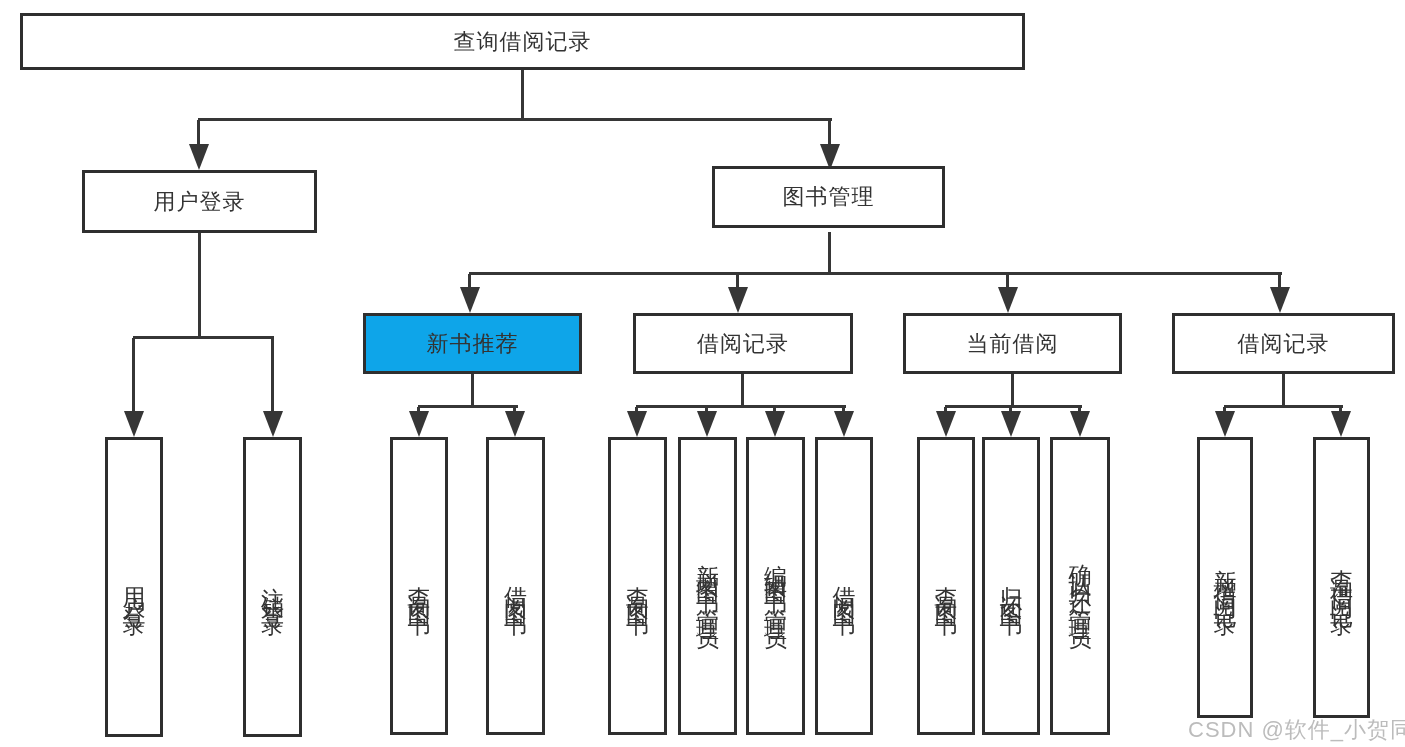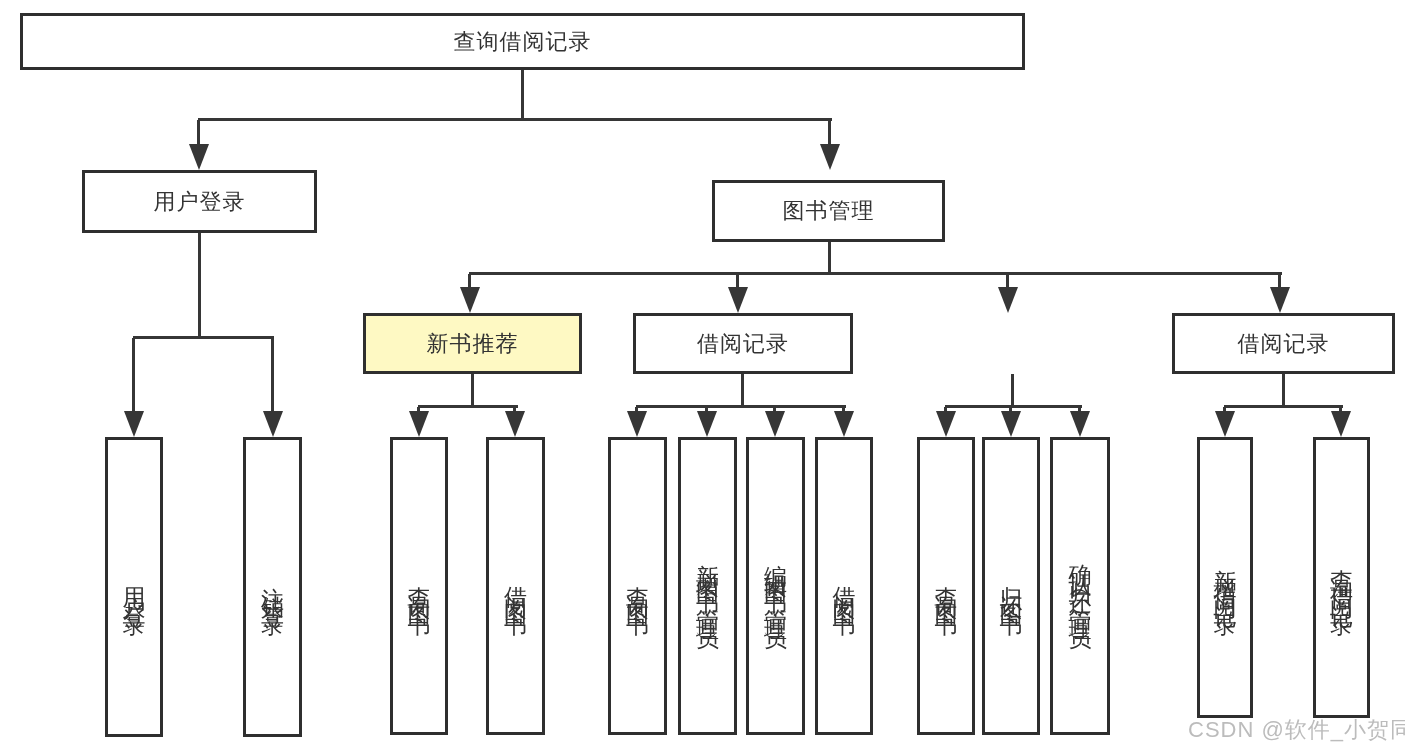--- a/index.html
+++ b/index.html
@@ -106,28 +106,31 @@
     <div class="arrow-stem" style="left: 1223px; top: 407px; height: 6px; background: rgb(54, 54, 54);"></div>
     <div class="arrow-head" style="left: 1215px; top: 411px; border-top-color: rgb(54, 54, 54);"></div>
     <div class="arrow-stem" style="left: 1339px; top: 407px; height: 6px; background: rgb(54, 54, 54);"></div>
     <div class="arrow-head" style="left: 1331px; top: 411px; border-top-color: rgb(54, 54, 54);"></div>
     <div class="node horizontal" style="left: 20px; top: 13px; width: 1005px; height: 57px; border-color: rgb(47, 47, 47); background: rgb(255, 255, 255); color: rgb(51, 51, 51);">
       <span>查询借阅记录</span>
     </div>
     <div class="node horizontal" style="left: 82px; top: 170px; width: 235px; height: 63px; border-color: rgb(47, 47, 47); background: rgb(255, 255, 255); color: rgb(51, 51, 51);">
       <span>用户登录</span>
     </div>
-    <div class="node horizontal" style="left: 712px; top: 180px; width: 233px; height: 62px; border-color: rgb(47, 47, 47); background: rgb(255, 255, 255); color: rgb(51, 51, 51);">
+    <div class="node horizontal" style="left: 712px; top: 166px; width: 233px; height: 62px; border-color: rgb(47, 47, 47); background: rgb(255, 255, 255); color: rgb(51, 51, 51);">
       <span>图书管理</span>
     </div>
-    <div class="node horizontal" style="left: 363px; top: 313px; width: 219px; height: 61px; border-color: rgb(47, 47, 47); background: #fef9c3; color: rgb(51, 51, 51);">
+    <div class="node horizontal" style="left: 363px; top: 313px; width: 219px; height: 61px; border-color: rgb(47, 47, 47); background: #0ea5e9; color: rgb(51, 51, 51);">
       <span>新书推荐</span>
     </div>
     <div class="node horizontal" style="left: 633px; top: 313px; width: 220px; height: 61px; border-color: rgb(47, 47, 47); background: rgb(255, 255, 255); color: rgb(51, 51, 51);">
       <span>借阅记录</span>
+    </div>
+    <div class="node horizontal" style="left: 903px; top: 313px; width: 219px; height: 61px; border-color: rgb(47, 47, 47); background: rgb(255, 255, 255); color: rgb(51, 51, 51);">
+      <span>当前借阅</span>
     </div>
     <div class="node horizontal" style="left: 1172px; top: 313px; width: 223px; height: 61px; border-color: rgb(47, 47, 47); background: rgb(255, 255, 255); color: rgb(51, 51, 51);">
       <span>借阅记录</span>
     </div>
     <div class="node vertical" style="left: 105px; top: 437px; width: 58px; height: 300px; border-color: rgb(47, 47, 47); background: rgb(255, 255, 255); color: rgb(51, 51, 51);">
       <span>用户登录</span>
     </div>
     <div class="node vertical" style="left: 243px; top: 437px; width: 59px; height: 300px; border-color: rgb(47, 47, 47); background: rgb(255, 255, 255); color: rgb(51, 51, 51);">
       <span>注销登录</span>
     </div>

